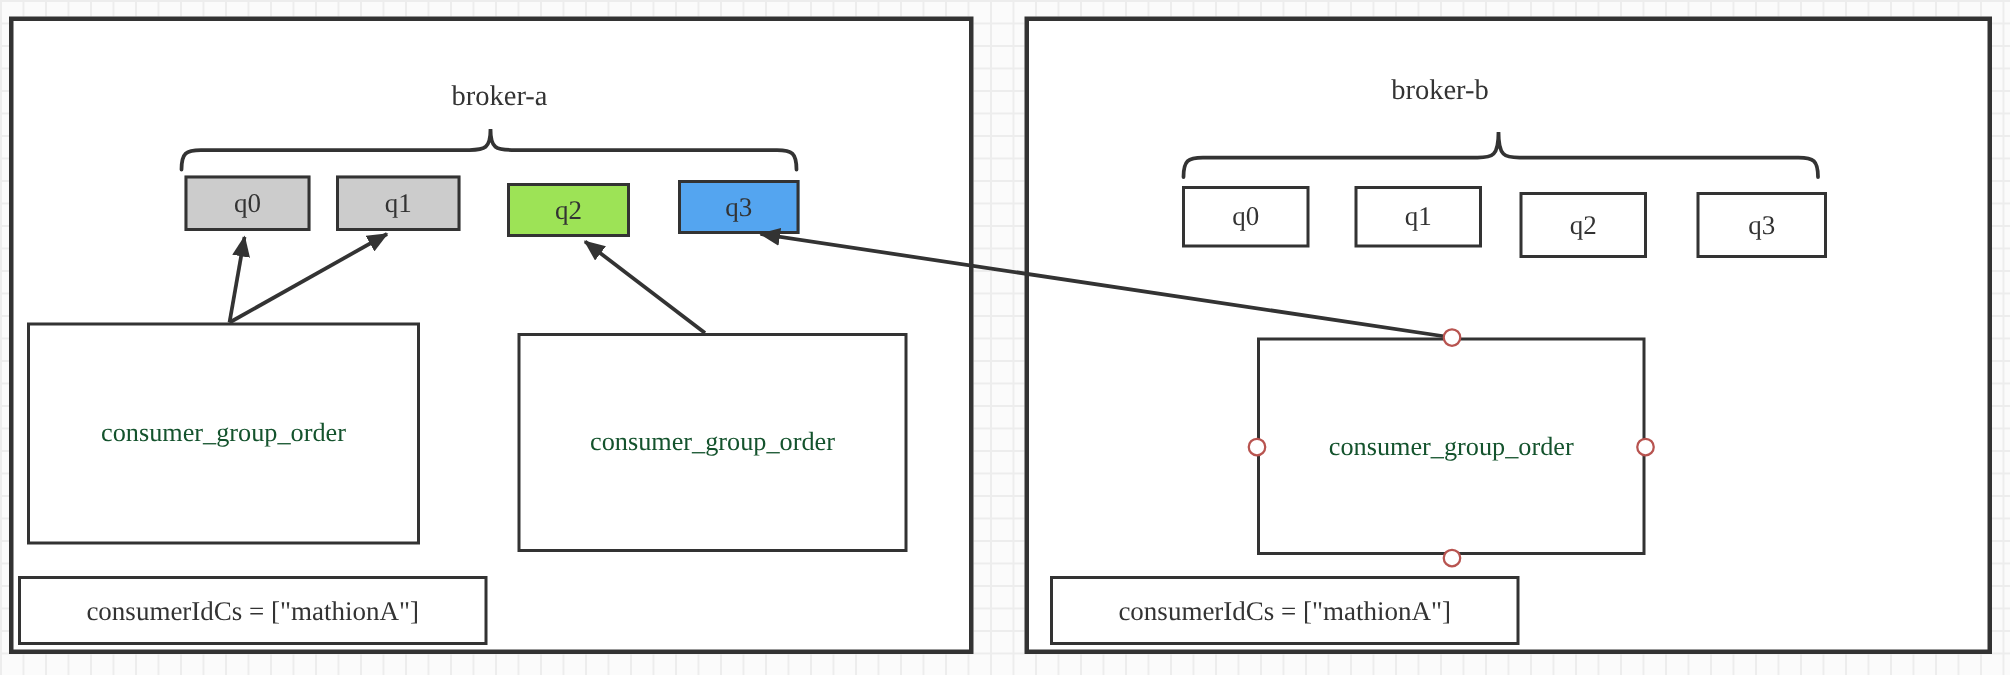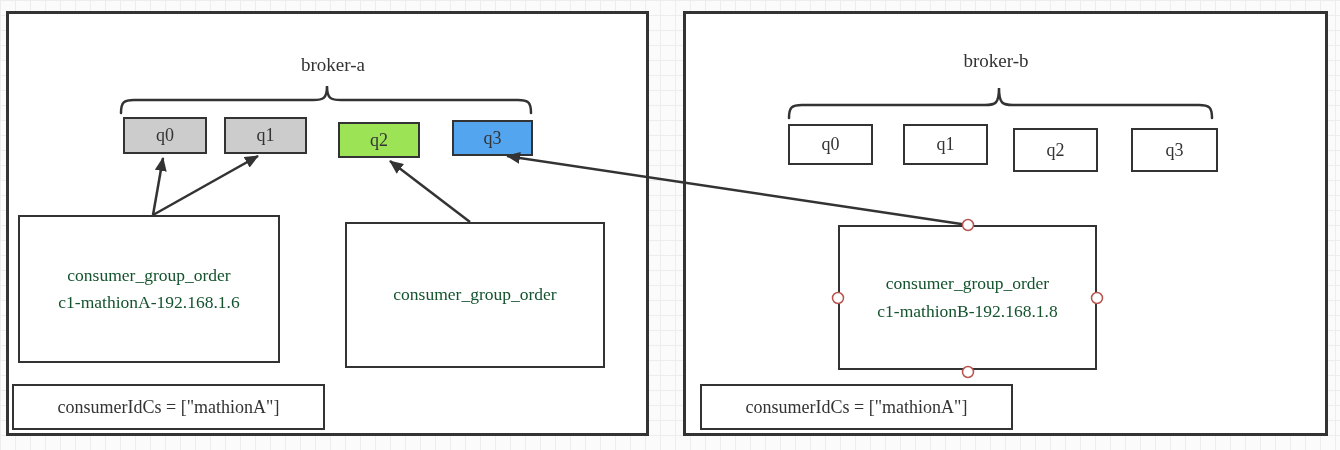--- a/index.html
+++ b/index.html
@@ -26,21 +26,21 @@
   #broker-a{left:6px;top:11px;width:643px;height:425px;}
   #broker-b{left:683px;top:11px;width:645px;height:425px;}
   .broker-title{
     position:absolute;
     font-size:19px;color:#333;
     text-align:center;
     white-space:nowrap;
     transform:translateX(-50%);
   }
   #title-a{left:333px;top:54px;}
-  #title-b{left:996px;top:50px;}
+  #title-b{left:960px;top:50px;}
   .queue{
     position:absolute;
     box-sizing:border-box;
     border:2.5px solid #333333;
     display:flex;align-items:center;justify-content:center;
     font-size:18px;color:#333;
     background:#ffffff;
   }
   .consumer-box{
     position:absolute;
@@ -99,29 +99,27 @@
   </div>
   <div class="queue" style="left:1013px;top:128px;width:85px;height:44px;">
     <span>q2</span>
   </div>
   <div class="queue" style="left:1131px;top:128px;width:87px;height:44px;">
     <span>q3</span>
   </div>
 
   <div class="consumer-box" style="left:18px;top:215px;width:262px;height:148px;">
     <span>consumer_group_order</span>
-    <span>c1-mathionA-192.168.1.6</span>
   </div>
   <div class="consumer-box" style="left:345px;top:222px;width:260px;height:146px;">
     <span>consumer_group_order</span>
   </div>
 
   <div class="consumer-box" style="left:838px;top:225px;width:259px;height:145px;">
     <span>consumer_group_order</span>
-    <span>c1-mathionB-192.168.1.8</span>
   </div>
 
   <div class="idcs-box" style="left:12px;top:384px;width:313px;height:46px;">
     <span>consumerIdCs = ["mathionA"]</span>
   </div>
   <div class="idcs-box" style="left:700px;top:384px;width:313px;height:46px;">
     <span>consumerIdCs = ["mathionA"]</span>
   </div>
 
   <svg class="overlay" viewBox="0 0 1340 450">

